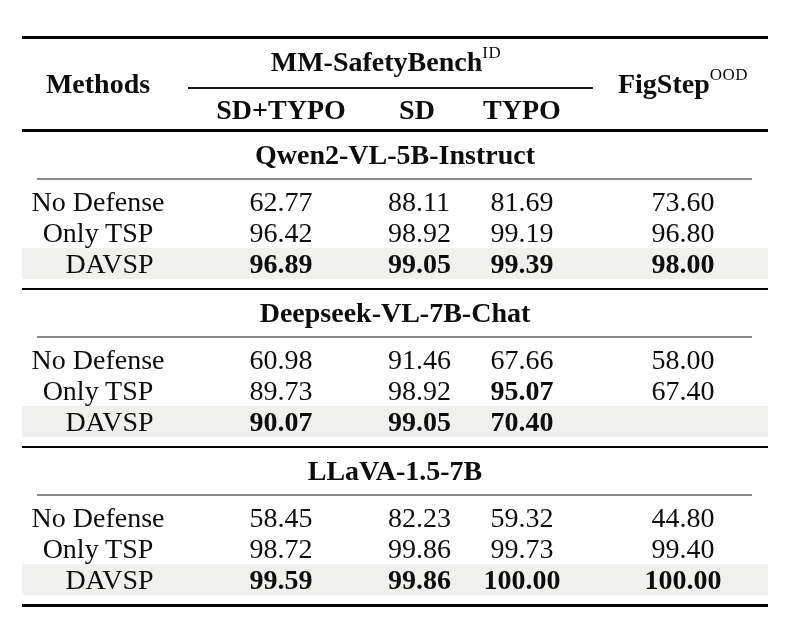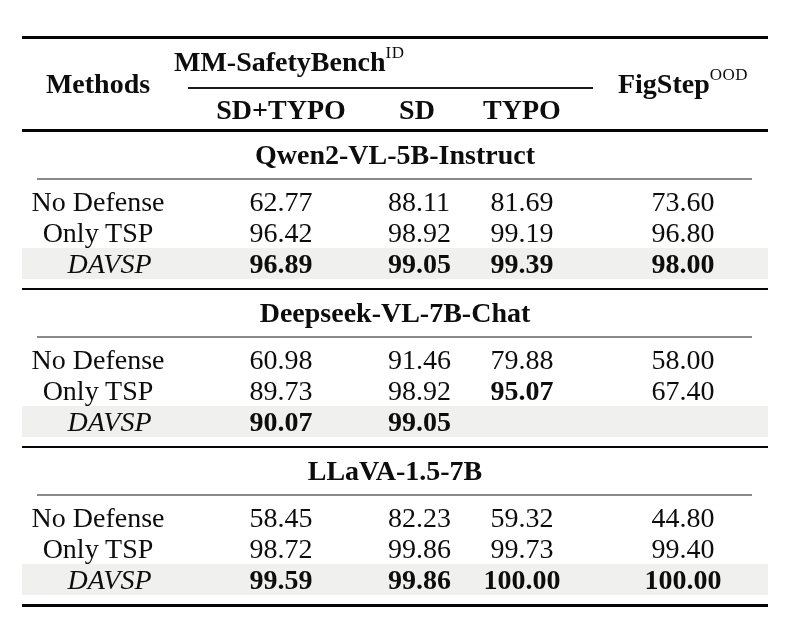--- a/index.html
+++ b/index.html
@@ -14,41 +14,41 @@
   .tbl{position:absolute;left:22px;top:36px;width:746px;}
   .rule-thick{height:3px;background:#050505;}
   .rule-med{height:2.5px;background:#050505;}
   .rule-thin-gray{height:1.6px;background:#8a8a8a;margin:0 16px 0 15px;}
   
   .thead{position:relative;height:90px;}
   .cell-methods{position:absolute;left:0;top:0;width:152px;height:90px;
     display:flex;align-items:center;justify-content:center;
     font-weight:bold;font-size:28px;}
   .cell-group{position:absolute;left:152px;top:0;width:424px;height:46px;
-    display:flex;align-items:center;
+    display:flex;align-items:center;justify-content:center;
     font-weight:bold;font-size:28px;}
   .cell-figstep{position:absolute;left:576px;top:0;width:170px;height:90px;
     display:flex;align-items:center;justify-content:center;
     font-weight:bold;font-size:28px;}
   .cmidrule{position:absolute;left:166px;top:48px;width:405px;height:1.8px;background:#1a1a1a;}
   .subrow{position:absolute;top:52px;height:38px;font-weight:bold;font-size:28px;}
   .sub-sdtypo{left:152px;width:214px;}
   .sub-sd{left:366px;width:58px;}
   .sub-typo{left:424px;width:152px;}
   .subrow{display:flex;align-items:center;justify-content:center;white-space:nowrap;}
   sup.sp{font-size:17px;font-weight:normal;position:relative;top:-9px;letter-spacing:.5px;}
   
   .section-title{height:46px;display:flex;align-items:center;justify-content:center;
     font-weight:bold;font-size:28px;}
   .rows{padding:6px 0 9px 0;}
   .row{display:grid;grid-template-columns:152px 214px 58px 152px 170px;
     height:31px;align-items:center;font-size:28px;line-height:31px;}
   .row > div{text-align:center;white-space:nowrap;}
   .row.hl{background:#f0f0ee;}
-  .it{font-style:italic;padding-left:23px;}
+  .it{padding-left:23px;}
   .b{font-weight:bold;}
 </style>
 </head>
 <body>
 
 <div class="page">
   <div class="tbl">
 
     <div class="rule-thick"></div>
 
@@ -100,34 +100,35 @@
     </div>
 
     <div>
       <div class="section-title">Deepseek-VL-7B-Chat</div>
       <div class="rule-thin-gray"></div>
       <div class="rows">
         <div class="row">
           <div>No Defense</div>
           <div>60.98</div>
           <div>91.46</div>
-          <div>79.88</div>
+          <div>67.66</div>
           <div>58.00</div>
         </div>
         <div class="row">
           <div>Only TSP</div>
           <div>89.73</div>
           <div>98.92</div>
           <div class="b">95.07</div>
           <div>67.40</div>
         </div>
         <div class="row hl">
           <div class="it">DAVSP</div>
           <div class="b">90.07</div>
           <div class="b">99.05</div>
+          <div class="b">70.40</div>
         </div>
       </div>
       <div class="rule-med"></div>
     </div>
 
     <div>
       <div class="section-title">LLaVA-1.5-7B</div>
       <div class="rule-thin-gray"></div>
       <div class="rows">
         <div class="row">

